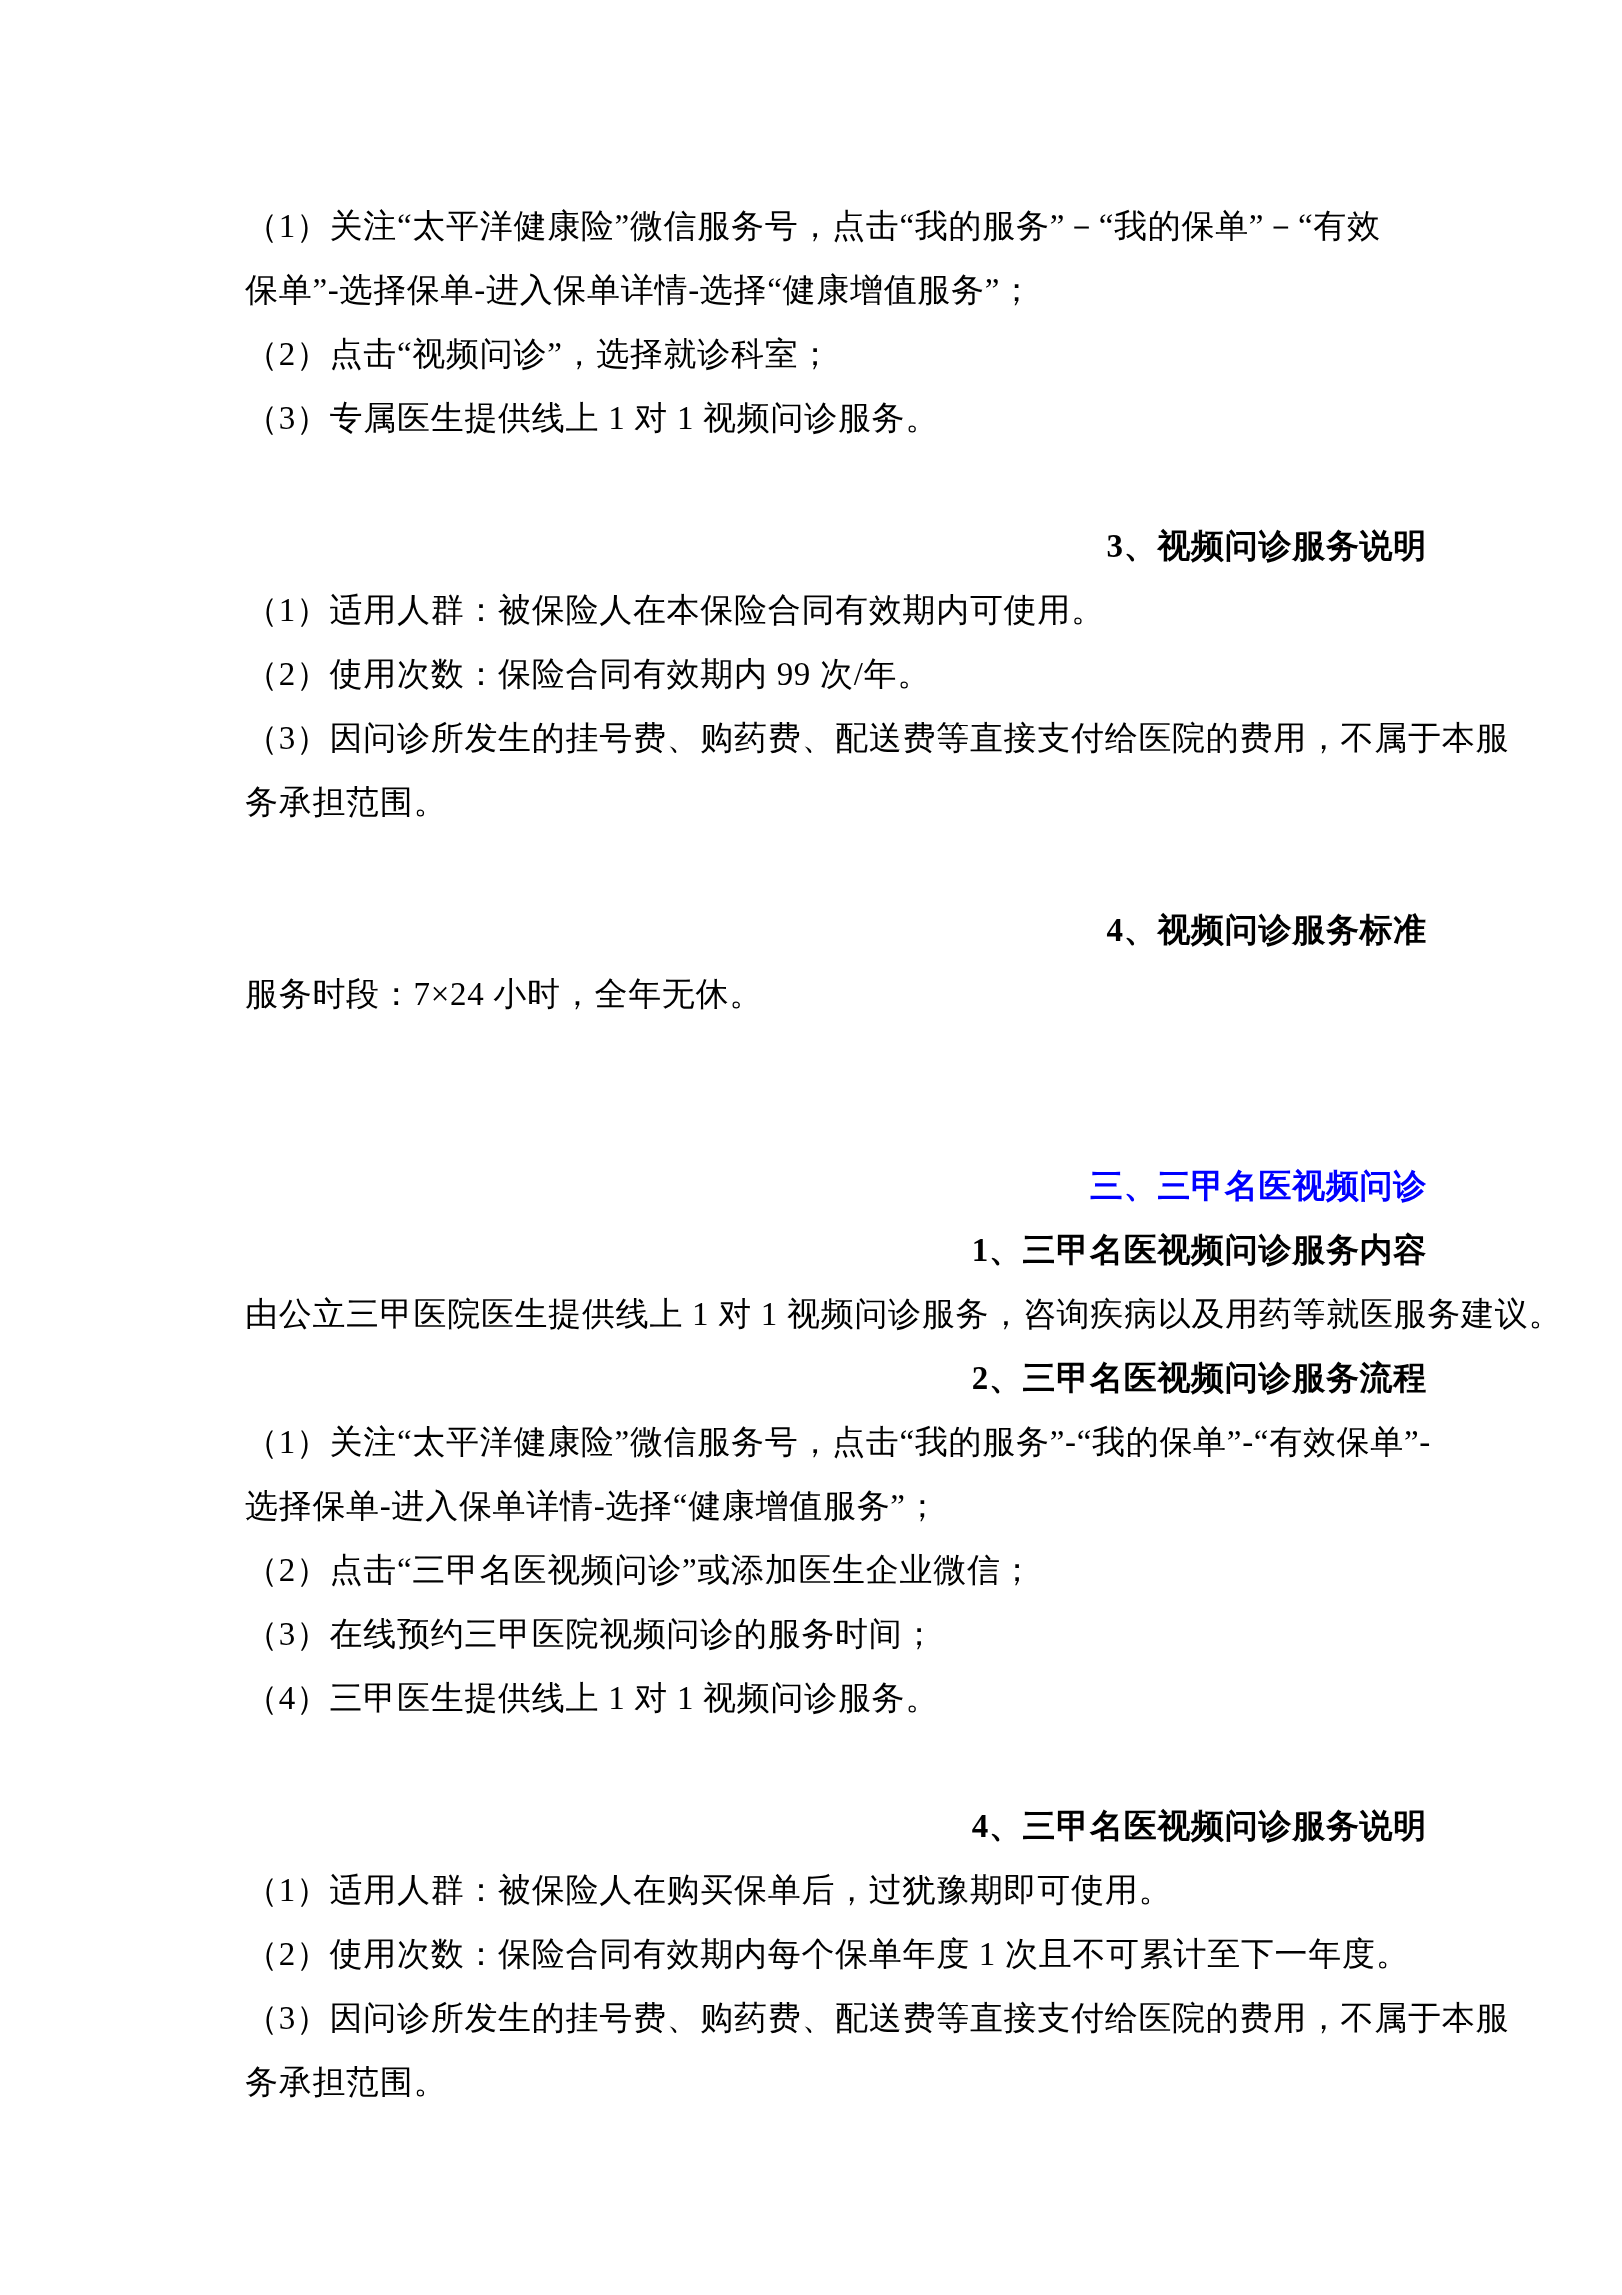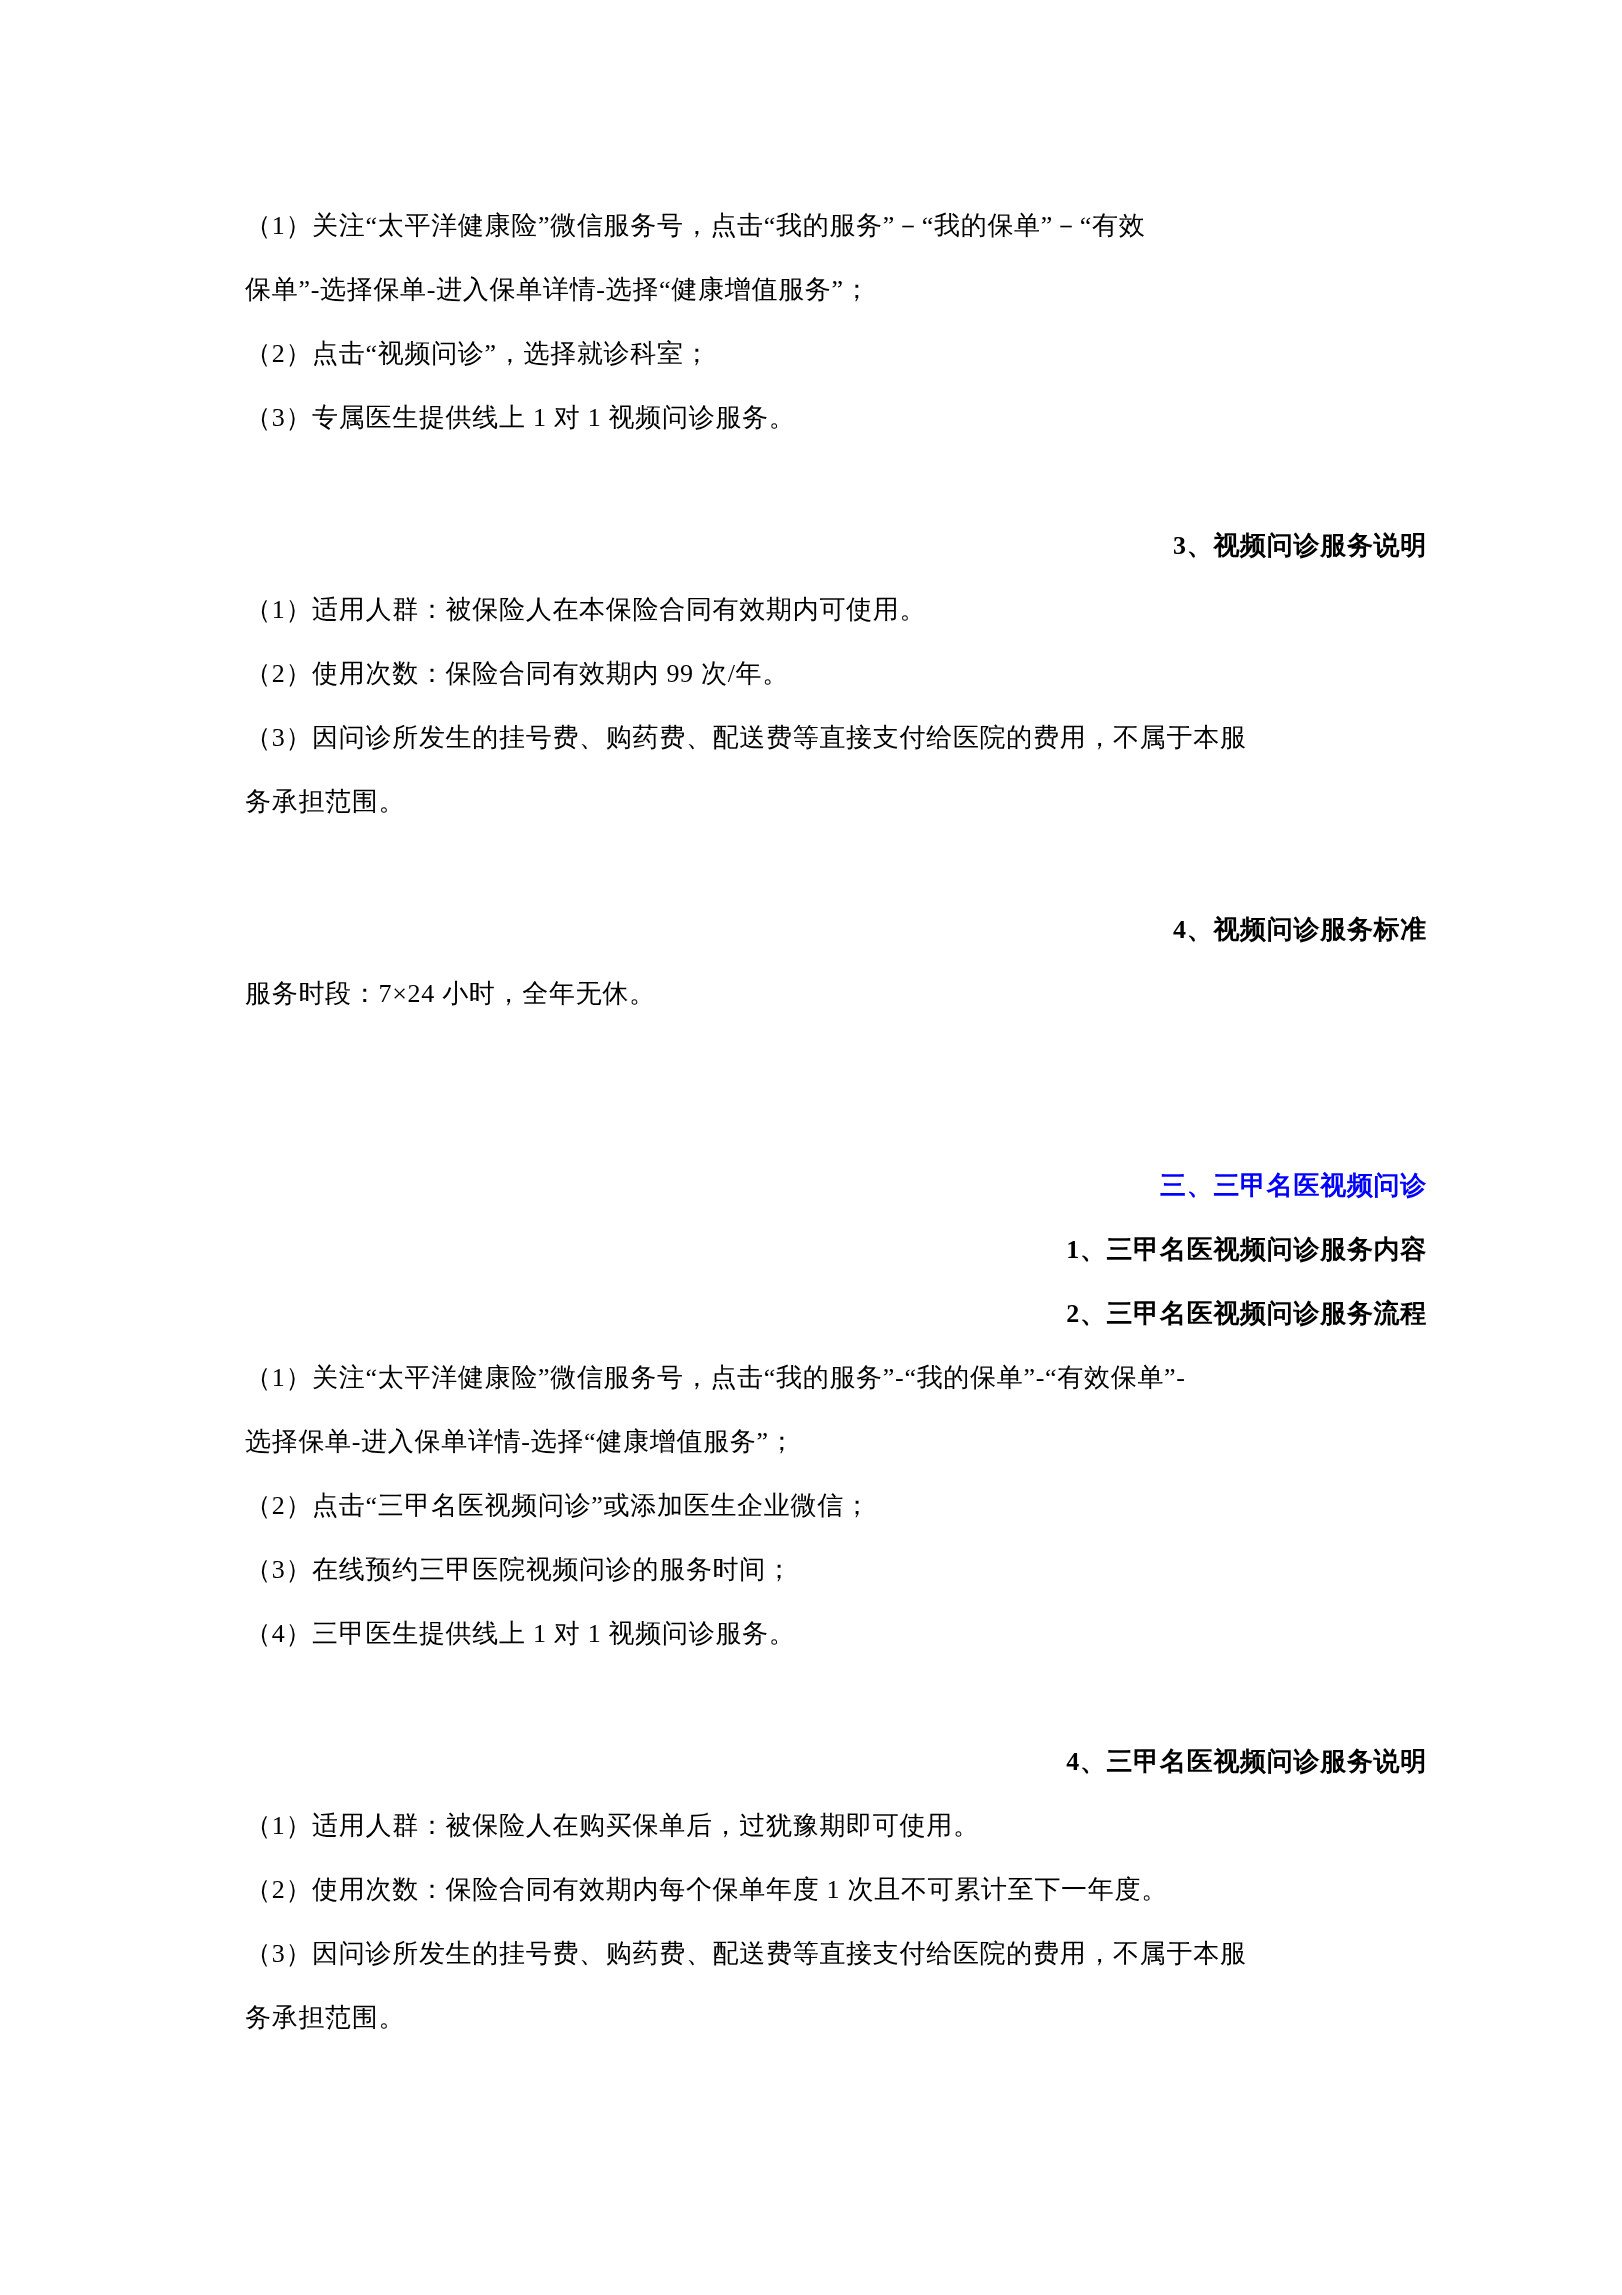--- a/index.html
+++ b/index.html
@@ -7,21 +7,21 @@
     padding: 0;
     background: #ffffff;
   }
   .page {
     position: relative;
     width: 1623px;
     height: 2295px;
     background: #ffffff;
     overflow: hidden;
     font-family: "Liberation Serif", "DejaVu Serif", serif;
-    font-size: 26px;
+    font-size: 33px;
     color: #000000;
   }
   .content {
     padding: 194px 196px 0 245px;
   }
   .line {
     line-height: 64px;
     white-space: pre;
     letter-spacing: 0.7px;
   }
@@ -50,20 +50,21 @@
     <div class="line">（1）适用人群：被保险人在本保险合同有效期内可使用。</div>
     <div class="line">（2）使用次数：保险合同有效期内 99 次/年。</div>
     <div class="line">（3）因问诊所发生的挂号费、购药费、配送费等直接支付给医院的费用，不属于本服</div>
     <div class="line">务承担范围。</div>
 
     <div class="line bold gap1">4、视频问诊服务标准</div>
     <div class="line">服务时段：7×24 小时，全年无休。</div>
 
     <div class="line bold blue gap2">三、三甲名医视频问诊</div>
     <div class="line bold">1、三甲名医视频问诊服务内容</div>
+    <div class="line">由公立三甲医院医生提供线上 1 对 1 视频问诊服务，咨询疾病以及用药等就医服务建议。</div>
     <div class="line bold">2、三甲名医视频问诊服务流程</div>
     <div class="line">（1）关注“太平洋健康险”微信服务号，点击“我的服务”-“我的保单”-“有效保单”-</div>
     <div class="line">选择保单-进入保单详情-选择“健康增值服务”；</div>
     <div class="line">（2）点击“三甲名医视频问诊”或添加医生企业微信；</div>
     <div class="line">（3）在线预约三甲医院视频问诊的服务时间；</div>
     <div class="line">（4）三甲医生提供线上 1 对 1 视频问诊服务。</div>
 
     <div class="line bold gap1">4、三甲名医视频问诊服务说明</div>
     <div class="line">（1）适用人群：被保险人在购买保单后，过犹豫期即可使用。</div>
     <div class="line">（2）使用次数：保险合同有效期内每个保单年度 1 次且不可累计至下一年度。</div>

